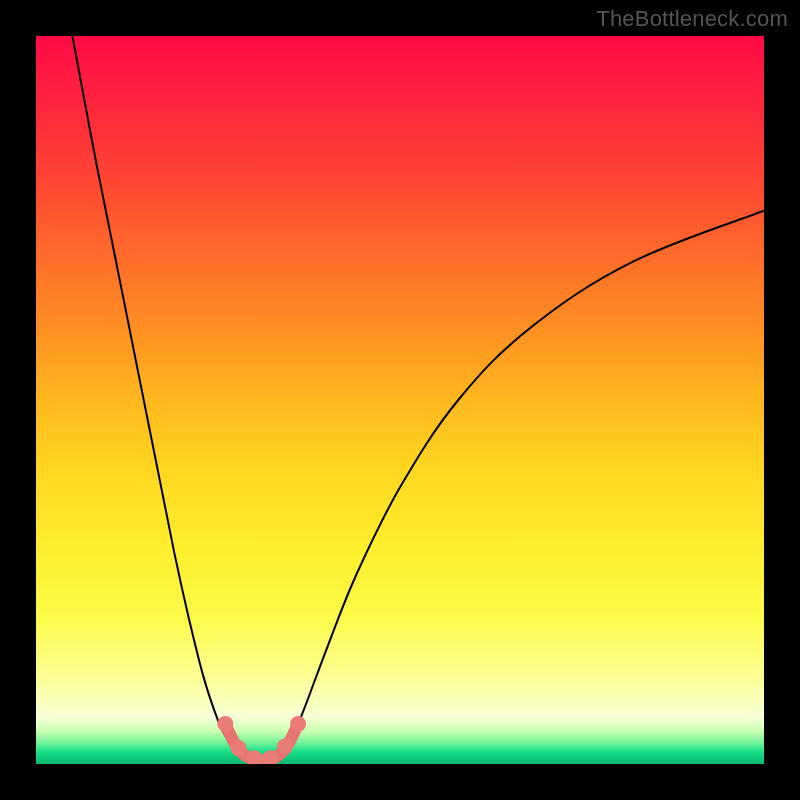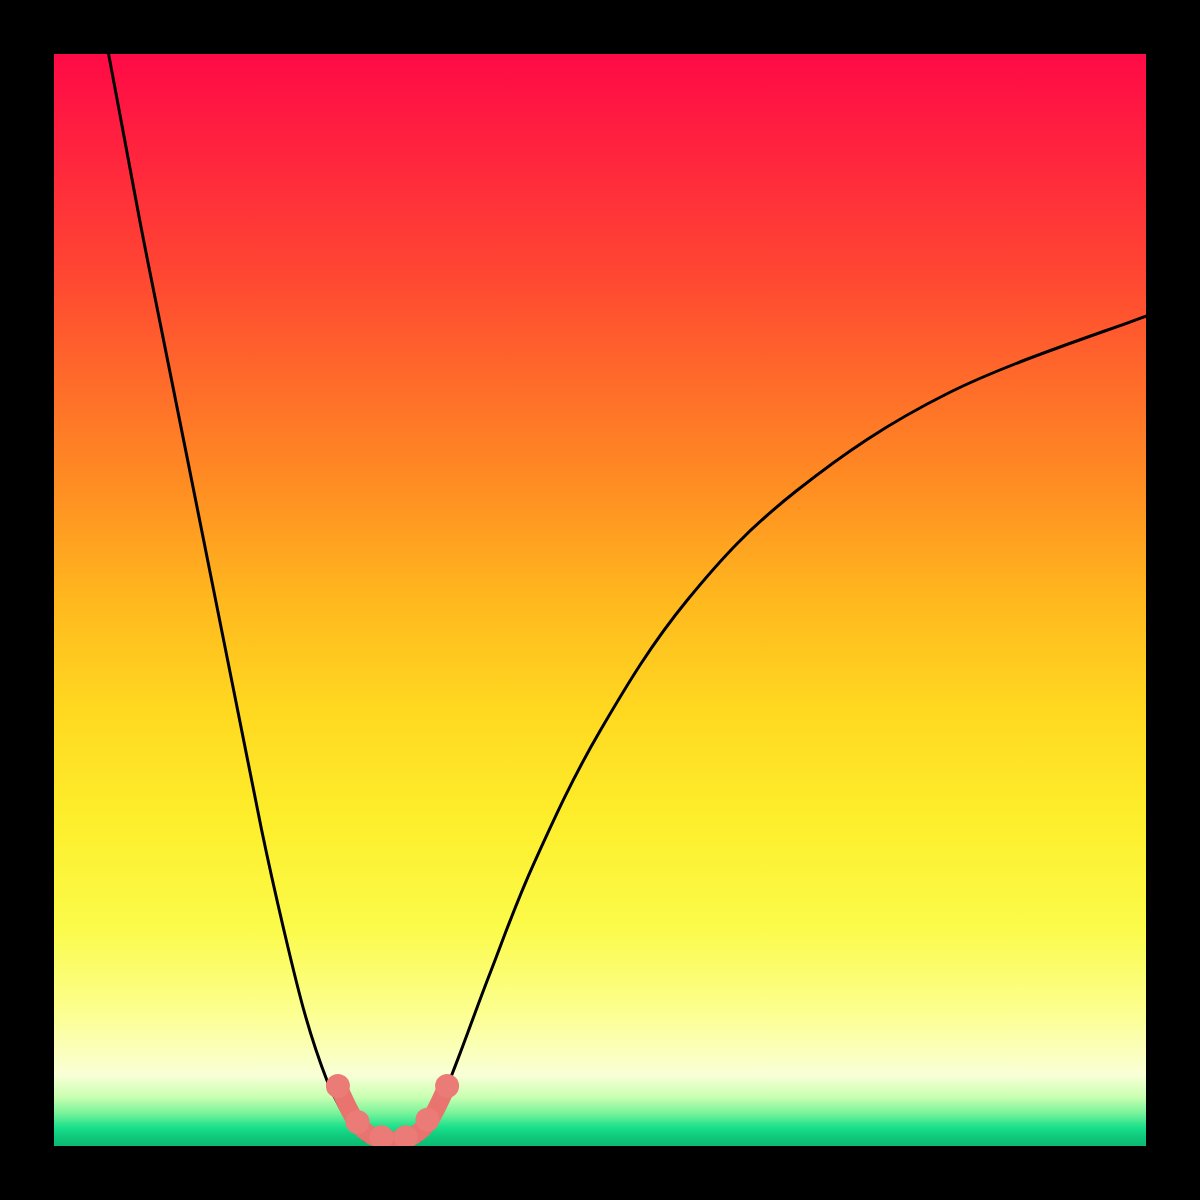--- a/index.html
+++ b/index.html
@@ -71,20 +71,21 @@
     stroke-linejoin: round;
   }
   .marker {
     stroke: none;
   }
 </style>
 </head>
 <body>
 
 <div class="outer">
+  <div class="watermark">TheBottleneck.com</div>
   <div class="plot-area">
     <svg class="svg-overlay" viewBox="0 0 728 728" preserveAspectRatio="none">
       <path id="curve-left" class="curve" d="M 36.40 0.00 C 40.33 20.97, 49.07 69.31, 58.24 116.48 C 67.41 163.65, 76.88 209.66, 87.36 262.08 C 97.84 314.50, 107.31 361.82, 116.48 407.68 C 125.65 453.54, 131.77 485.43, 138.32 516.88 C 144.87 548.33, 147.64 560.12, 152.88 582.40 C 158.12 604.68, 162.20 622.29, 167.44 640.64 C 172.68 658.99, 177.41 672.53, 182.00 684.32 C 186.59 696.11, 189.64 700.26, 192.92 706.16 C 196.20 712.06, 197.58 713.80, 200.20 717.08 C 202.82 720.36, 206.17 723.05, 207.48 724.36" stroke="#000000"></path>
       <path id="curve-right" class="curve" d="M 243.88 724.36 C 245.85 721.08, 250.21 715.99, 254.80 706.16 C 259.39 696.33, 262.81 686.80, 269.36 669.76 C 275.91 652.72, 282.03 635.11, 291.20 611.52 C 300.37 587.93, 307.22 567.55, 320.32 538.72 C 333.42 509.89, 345.65 482.81, 364.00 451.36 C 382.35 419.91, 398.65 392.83, 422.24 364.00 C 445.83 335.17, 463.59 316.10, 495.04 291.20 C 526.49 266.30, 555.03 246.65, 596.96 225.68 C 638.89 204.71, 704.41 183.89, 728.00 174.72" stroke="#000000"></path>
       <path id="bottom-band" class="bottom-curve" d="M 189.28 687.96 C 191.25 691.89, 196.27 703.90, 200.20 709.80 C 204.13 715.70, 206.53 718.10, 211.12 720.72 C 215.71 723.34, 220.44 724.36, 225.68 724.36 C 230.92 724.36, 235.65 723.34, 240.24 720.72 C 244.83 718.10, 247.23 715.70, 251.16 709.80 C 255.09 703.90, 260.11 691.89, 262.08 687.96" stroke="#e9736e"></path>
       <g id="markers">
           <circle cx="189.28" cy="687.96" r="8" class="marker" fill="#ea7b77"></circle>
           <circle cx="202.38" cy="711.98" r="8" class="marker" fill="#ea7b77"></circle>
           <circle cx="218.40" cy="722.18" r="8" class="marker" fill="#ea7b77"></circle>
           <circle cx="234.42" cy="722.18" r="8" class="marker" fill="#ea7b77"></circle>

